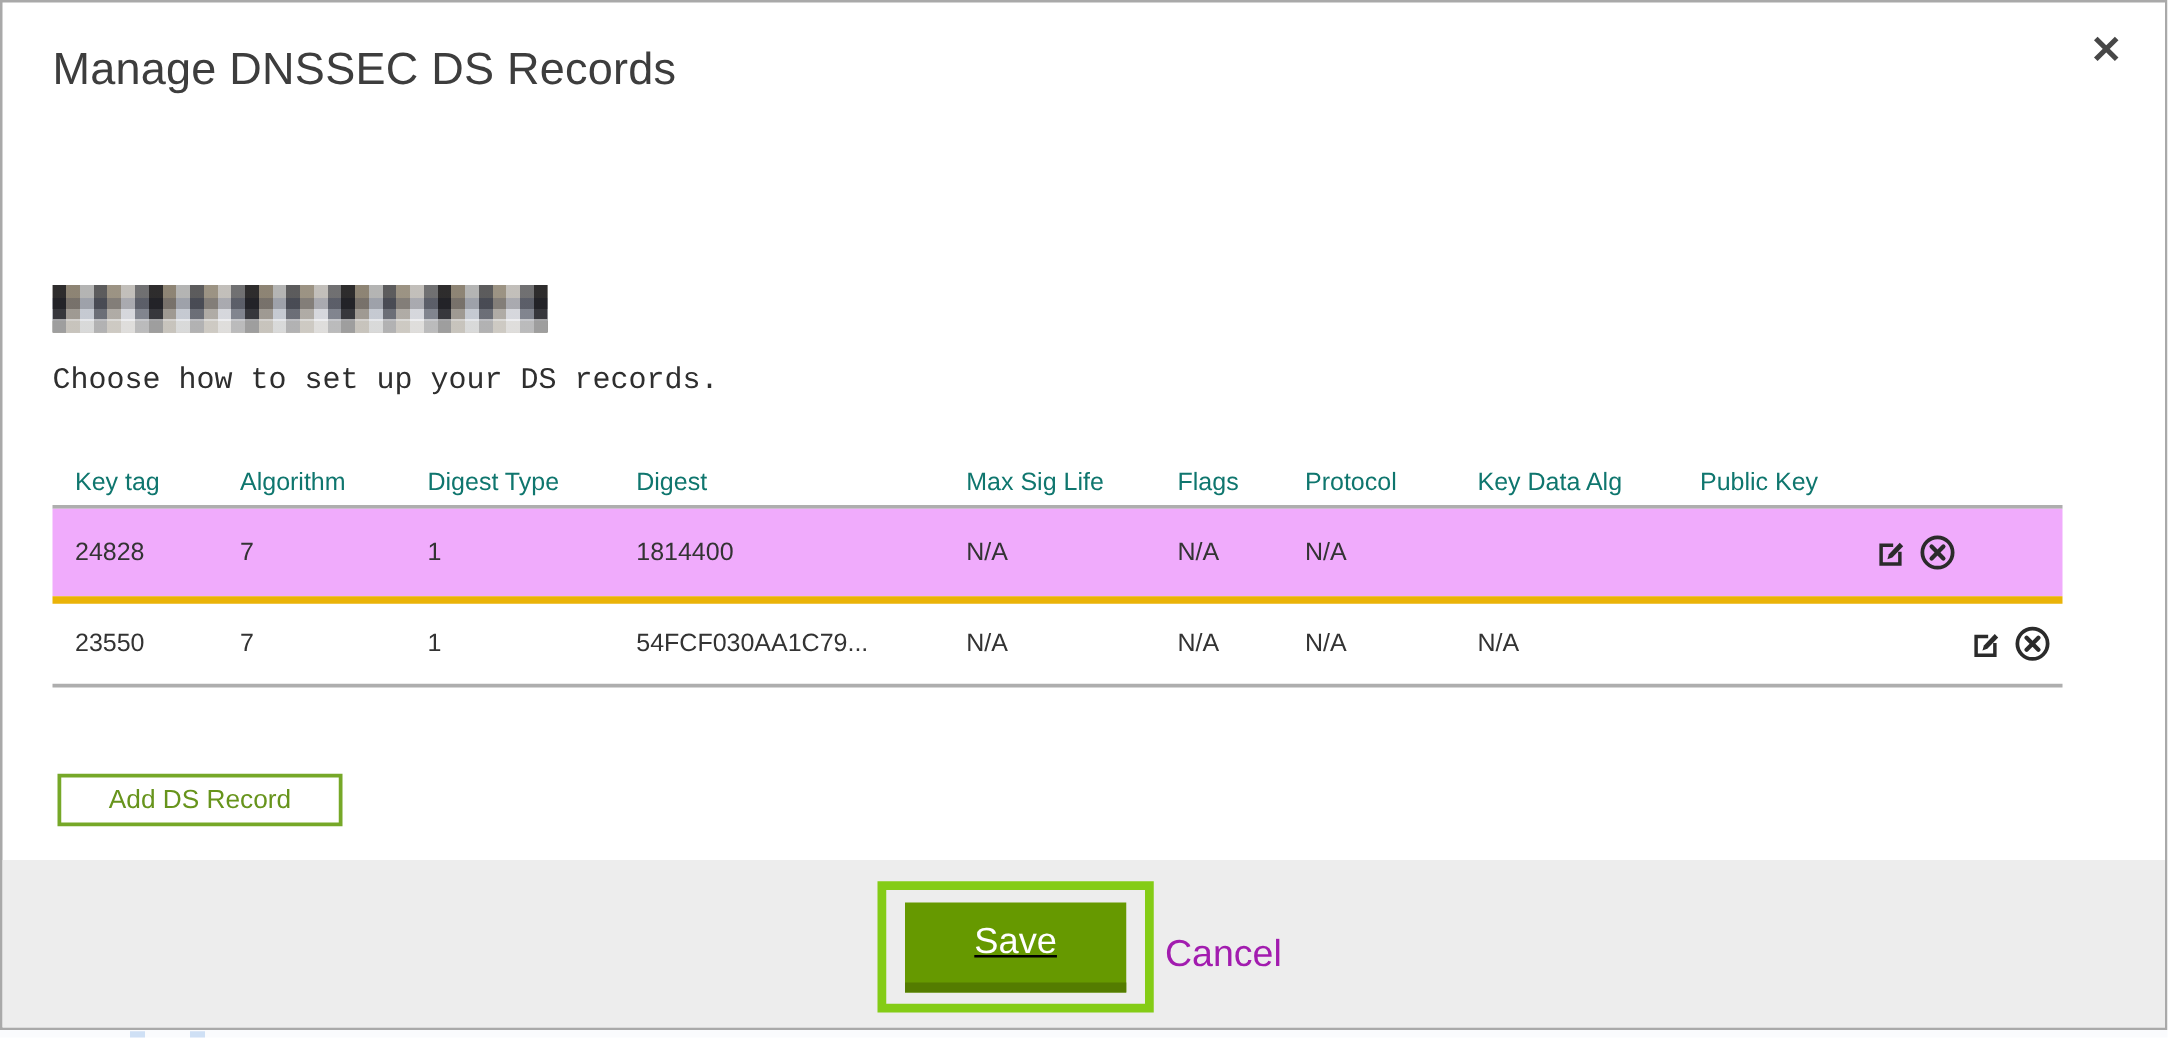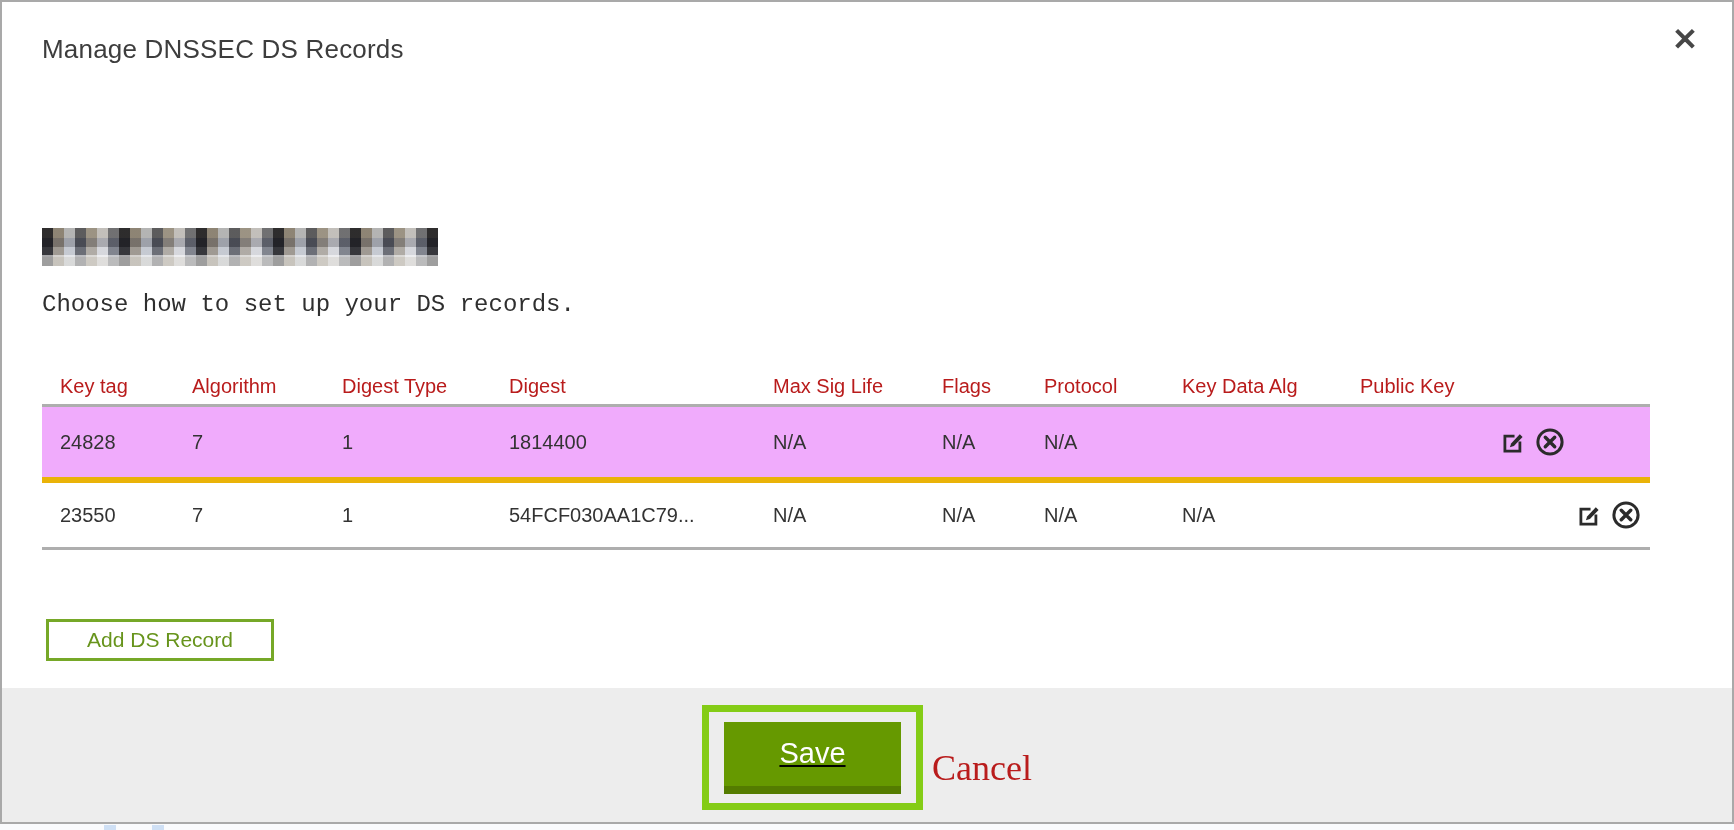--- a/index.html
+++ b/index.html
@@ -3,21 +3,21 @@
 <meta charset="utf-8">
 <style>
   * { margin:0; padding:0; box-sizing:border-box; }
   html,body { width:1734px; height:830px; font-family:"Liberation Sans", sans-serif; background:#ffffff; }
   .modal {
     position:relative; width:1734px; height:824px;
     background:#ffffff; border:2px solid #a9a9a9; overflow:hidden;
   }
   .dialog-title {
     position:absolute; left:40px; top:32px;
-    font-size:26px; font-weight:400; color:#3d3d3d; letter-spacing:.2px;
+    font-size:36px; font-weight:400; color:#3d3d3d; letter-spacing:.2px;
   }
   .close-button {
     position:absolute; right:34px; top:22px;
     font-size:31px; font-weight:700; color:#474747; cursor:pointer; line-height:1;
   }
   .domain-redacted {
     position:absolute; left:40px; top:226px; width:396px; height:38px;
     background:
       linear-gradient(to bottom, rgba(255,255,255,0) 0 27px, rgba(255,255,255,.55) 27px 100%),
       repeating-linear-gradient(90deg,
@@ -30,21 +30,21 @@
   .instruction {
     position:absolute; left:40px; top:289px;
     font-size:24px; color:#2f2f2f;font-family:Liberation Mono, monospace;
   }
   .ds-table { position:absolute; left:40px; top:366px; width:1608px; }
   .trow {
     display:grid;
     grid-template-columns:132px 150px 167px 264px 169px 102px 138px 178px 1fr 76px;
     padding:0 8px 0 18px; align-items:center;
   }
-  .thead { height:36px; font-size:20px; color:#b91c1c; }
+  .thead { height:36px; font-size:20px; color:#0f766e; }
   .tbody { border-top:3px solid #aeaeae; border-bottom:3px solid #aeaeae; }
   .data-row { height:70px; font-size:20px; color:#333333; }
   .data-row.striped { background:#f0abfc; }
   .data-row + .data-row { border-top:6px solid #eab308; }
   .actions { display:flex; justify-content:flex-end; align-items:center; gap:4px; }
   .icon-btn { width:32px; height:32px; border:none; background:transparent; cursor:pointer; padding:0; display:flex; align-items:center; justify-content:center; }
   .add-record-button {
     position:absolute; left:44px; top:577px; width:228px; height:42px;
     background:#ffffff; border:3px solid #76a828; color:#67941c;
     font-size:21px; font-family:"Liberation Sans", sans-serif; cursor:pointer;margin-top:40px;
@@ -55,22 +55,22 @@
   .annotation-box {
     position:absolute; left:700px; top:703px; width:221px; height:105px;
     border:7px solid #84cc16; display:flex; align-items:center; justify-content:center;text-decoration:underline;
   }
   .save-button {
     width:177px; height:72px; background:#669900; border:none;
     border-bottom:8px solid #547c00; color:#ffffff; font-size:29px;
     font-family:"Liberation Sans", sans-serif; cursor:pointer;
   }
   .cancel-link {
-    position:absolute; left:930px; top:745px; font-size:36px; color:#b91c1c;
-    text-decoration:none; cursor:pointer;font-family:Liberation Serif, serif;
+    position:absolute; left:930px; top:745px; font-size:30px; color:#a21caf;
+    text-decoration:none; cursor:pointer;
   }
   .page-peek { position:absolute; left:0; right:0; bottom:0; height:6px; background:#fafbfd; }
   .peek-dot { position:absolute; bottom:0; width:12px; height:5px; background:#cfe0f5; }
 </style>
 </head>
 <body>
 
 <div class="modal">
 
   <h1 class="dialog-title">Manage DNSSEC DS Records</h1>

